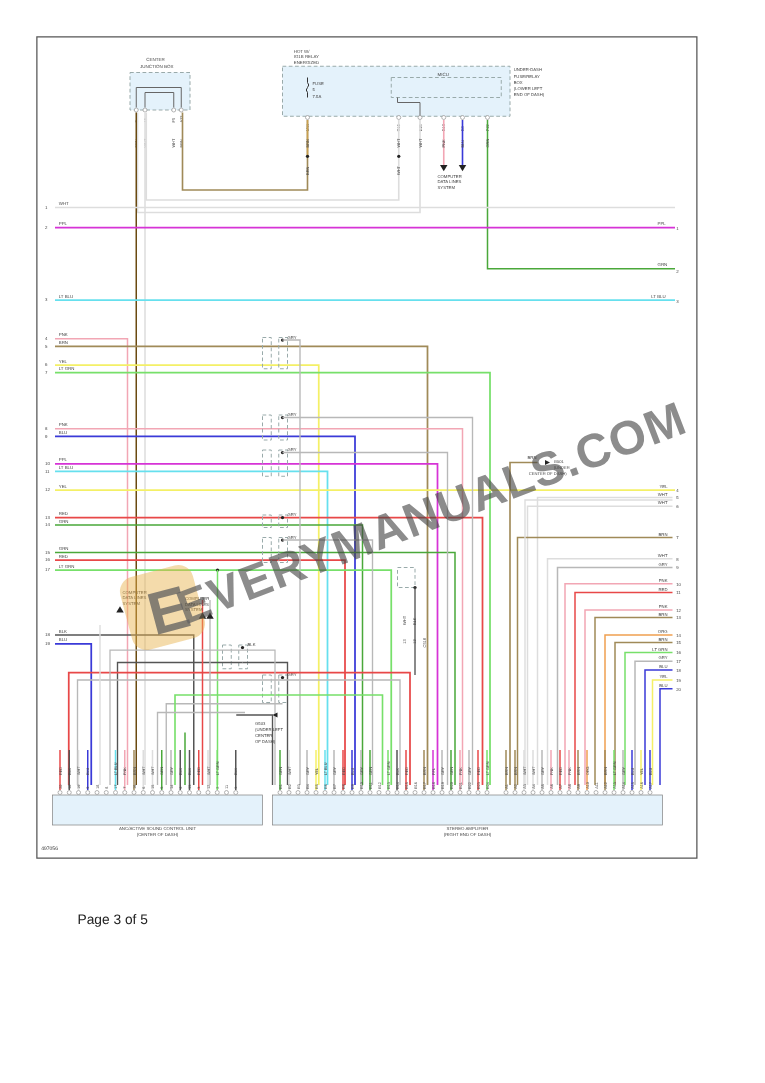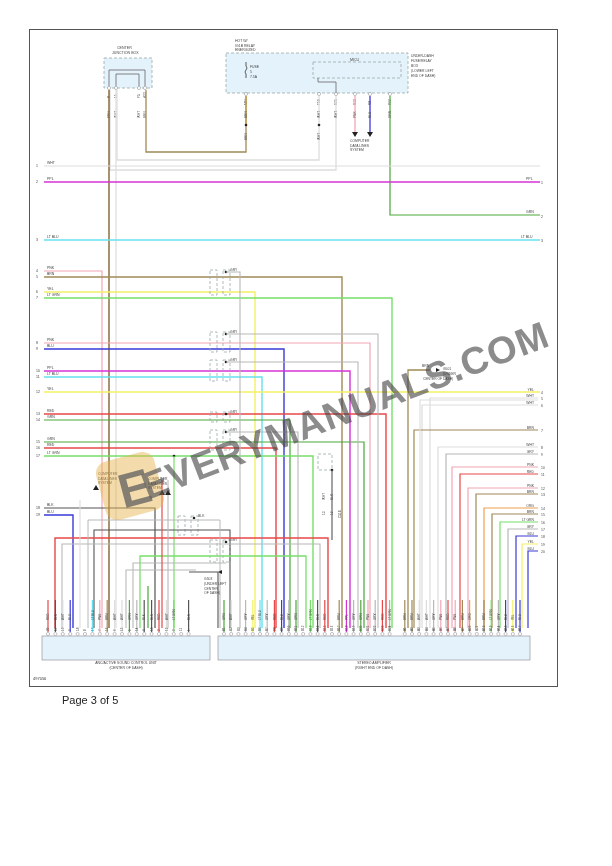--- a/index.html
+++ b/index.html
@@ -1,20 +1,20 @@
 <!DOCTYPE html>
 <html><head>
 <meta charset="utf-8">
 <style>
   html, body { margin:0; padding:0; background:#ffffff; }
   body { width:612px; height:866px; position:relative; overflow:hidden; font-family:"Liberation Sans", sans-serif; }
   #frame { position:absolute; left:29px; top:29px; width:527px; height:656px; border:1px solid #555; background:#fff; }
   #diagram { position:absolute; left:0; top:0; width:612px; height:866px; }
   #diagram text { font-family:"Liberation Sans", sans-serif; fill:#444; }
-  .page-footer { position:absolute; left:30px; top:694px; font-size:11px; color:#222;padding-left:32px; }
+  .page-footer { position:absolute; left:30px; top:730px; font-size:11px; color:#222;padding-left:32px; }
   .fig-id { position:absolute; left:33px; top:676px; font-size:4px; color:#333; }
 </style>
 </head>
 <body>
 
 <div id="frame"></div>
 <svg id="diagram" xmlns="http://www.w3.org/2000/svg" width="612" height="866" viewBox="0 0 612 866">
     <rect x="104" y="58" width="48" height="30" fill="#e4f2fb" stroke="#9aa" stroke-width="0.8" stroke-dasharray="3,2"></rect>
     <text x="117" y="49" font-size="3.6">CENTER</text>
     <text x="112" y="54" font-size="3.6">JUNCTION BOX</text>

